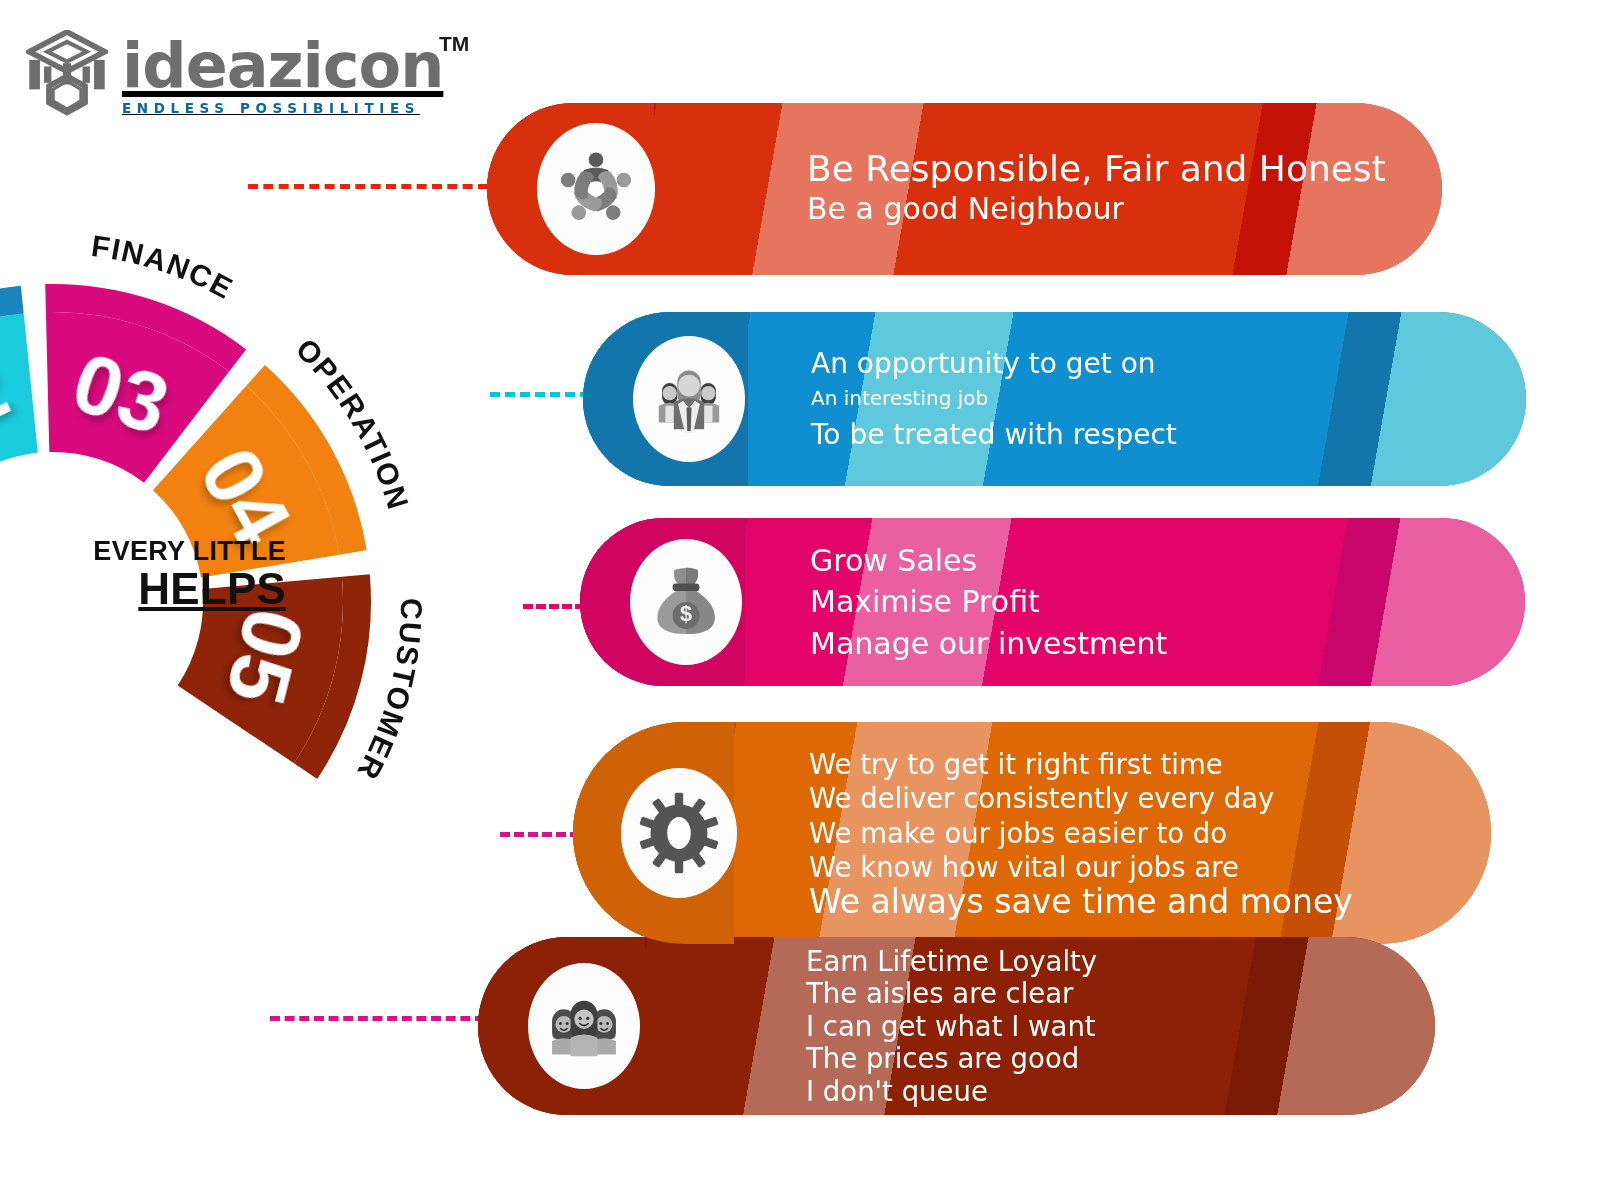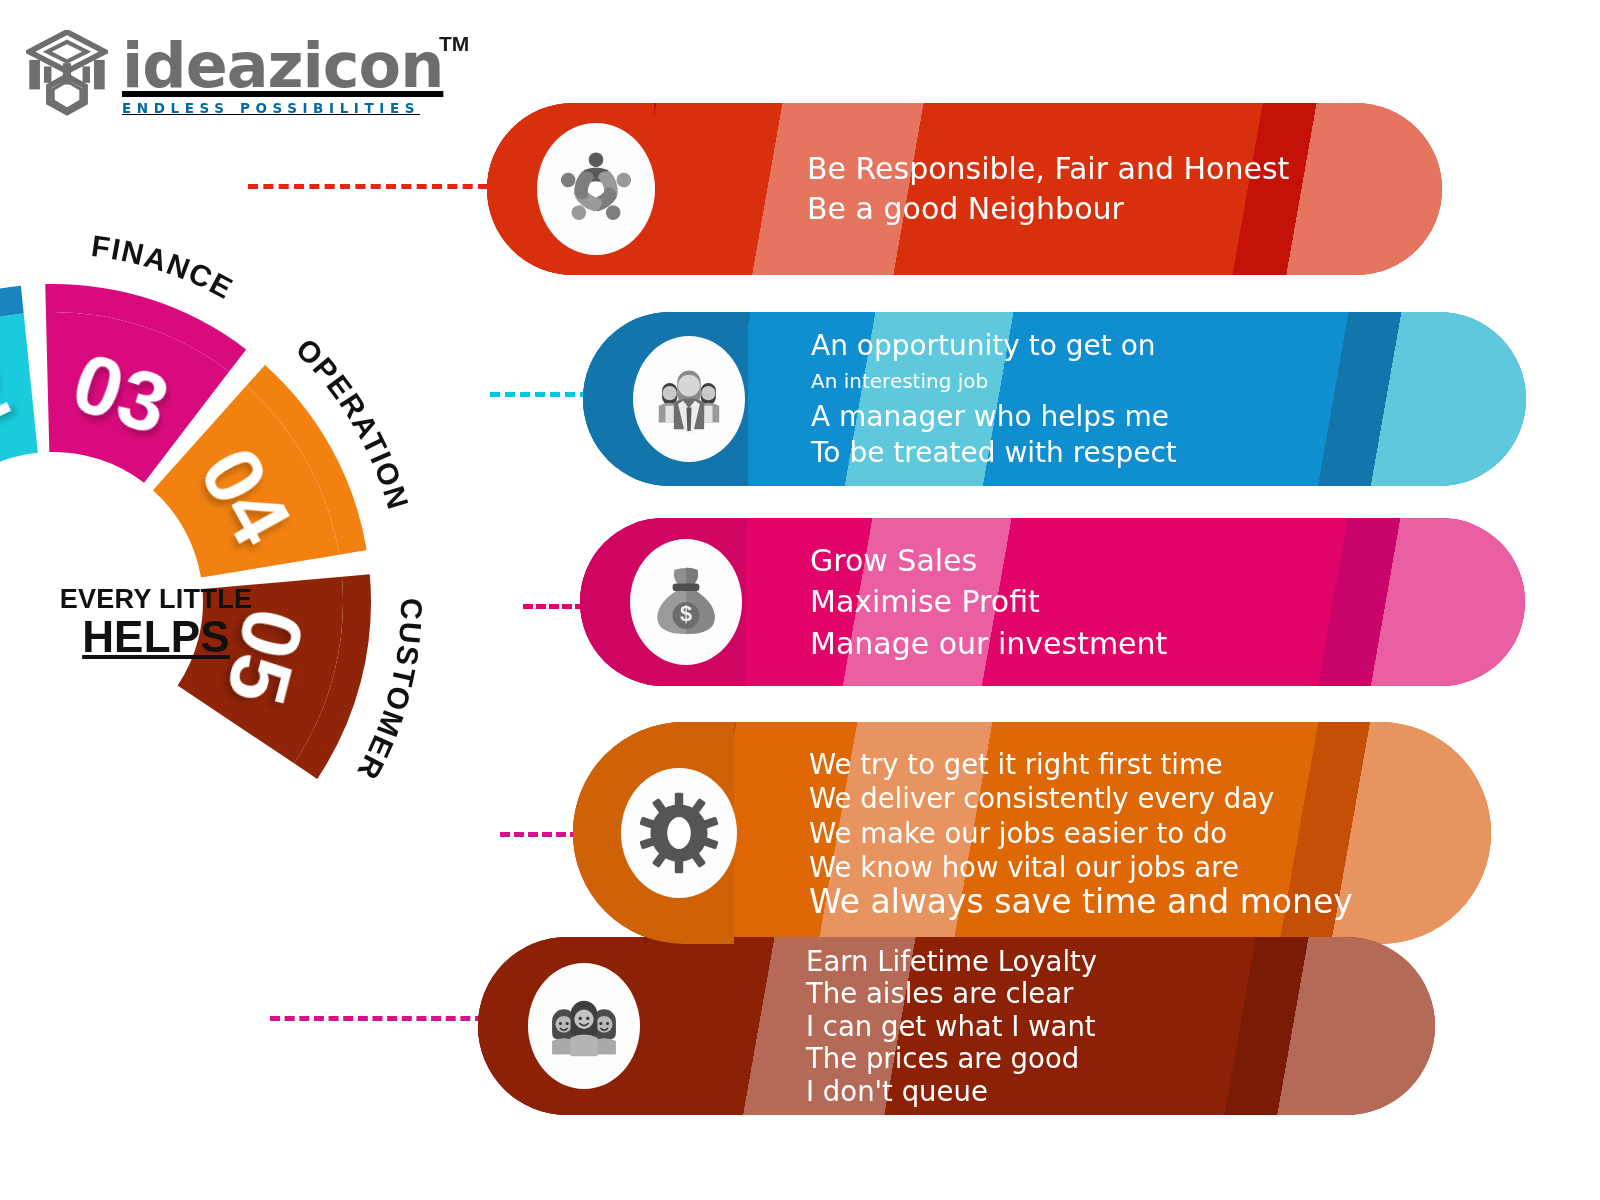--- a/index.html
+++ b/index.html
@@ -26,21 +26,21 @@
   #logo .tm{
     position:absolute;right:-26px;top:-4px;font-size:21px;color:#1a1a1a;font-weight:600;
   }
 
   
   #donut{position:absolute;left:-230px;top:150px;width:760px;height:950px;}
   #donut svg{width:100%;height:100%;overflow:visible;}
 
   
   #center-label{
-    position:absolute;left:26px;top:584px;width:260px;text-align:center;
+    position:absolute;left:26px;top:536px;width:260px;text-align:right;
     color:#111;
   }
   #center-label .l1{font-size:27px;font-weight:700;letter-spacing:0.3px;line-height:30px;}
   #center-label .l2{font-size:44px;font-weight:700;letter-spacing:0.2px;line-height:46px;text-decoration:underline;}
 
   
   .connector{position:absolute;height:0;border-top-width:5px;border-top-style:dashed;}
 
   
   .bar{
@@ -166,21 +166,21 @@
         <path d="M36 28 q14 -6 28 0 q6 10 -2 16 q-12 -6 -24 0 q-8 -6 -2 -16Z" fill="#9a9a9a"></path>
       </g>
             <g transform="rotate(288 50 50)">
         <circle cx="50" cy="16" r="8.5" fill="#7d7d7d"></circle>
         <path d="M36 28 q14 -6 28 0 q6 10 -2 16 q-12 -6 -24 0 q-8 -6 -2 -16Z" fill="#7d7d7d"></path>
       </g>
           </svg>
         </div>
       </div>
       <div class="lines" style="margin-left: 152px;">
-        <div style="font-size: 30px; line-height: 40px;">Be Responsible, Fair and Honest</div>
+        <div style="font-size: 36px; line-height: 40px;">Be Responsible, Fair and Honest</div>
         <div style="font-size: 30px; line-height: 40px;">Be a good Neighbour</div>
       </div>
     </div>
     <div class="connector" style="left: 490px; top: 392px; width: 100px; border-top-color: rgb(0, 198, 224);"></div>
     <div class="bar" style="left: 583px; top: 312px; width: 943px; height: 174px; background: rgb(15, 143, 208);">
       <div class="stripes" style="background: linear-gradient(100deg, rgb(18, 117, 171) 0px, rgb(18, 117, 171) 165px, rgb(15, 143, 208) 165px, rgb(15, 143, 208) 288px, rgb(94, 200, 221) 288px, rgb(94, 200, 221) 424px, rgb(15, 143, 208) 424px, rgb(15, 143, 208) 754px, rgb(18, 117, 171) 754px, rgb(18, 117, 171) 806px, rgb(94, 200, 221) 806px, rgb(94, 200, 221) 100%);"></div>
       <div style="position: absolute; left: 0px; top: 0px; bottom: 0px; width: 165px; background: rgb(18, 117, 171); z-index: 2;"></div>
       <div class="iconwrap" style="margin-left: 50px;">
         <div class="disc" style="width: 112px; height: 126px;">
           <svg viewBox="0 0 100 100" width="84" height="84">
@@ -198,21 +198,20 @@
         <path d="M32 54 q18 -10 36 0 v32 h-36Z" fill="#6e6e6e"></path>
         <path d="M43 52 l7 9 l7 -9 l6 4 l-8 34 h-10 l-8 -34Z" fill="#ececec"></path>
         <path d="M47 60 h6 l-1 28 h-4Z" fill="#5a5a5a"></path>
       </g>
     </svg>
         </div>
       </div>
       <div class="lines" style="margin-left: 66px;">
         <div style="font-size: 28px; line-height: 35.5px;">An opportunity to get on</div>
         <div style="font-size: 20px; line-height: 35.5px;">An interesting job</div>
-        <div style="font-size: 28px; line-height: 35.5px;">A manager who helps me</div>
         <div style="font-size: 28px; line-height: 35.5px;">To be treated with respect</div>
       </div>
     </div>
     <div class="connector" style="left: 523px; top: 604px; width: 62px; border-top-color: rgb(227, 4, 106);"></div>
     <div class="bar" style="left: 580px; top: 518px; width: 945px; height: 168px; background: rgb(227, 4, 106);">
       <div class="stripes" style="background: linear-gradient(100deg, rgb(201, 5, 107) 0px, rgb(201, 5, 107) 165px, rgb(227, 4, 106) 165px, rgb(227, 4, 106) 288px, rgb(234, 95, 161) 288px, rgb(234, 95, 161) 425px, rgb(227, 4, 106) 425px, rgb(227, 4, 106) 756px, rgb(201, 5, 107) 756px, rgb(201, 5, 107) 808px, rgb(234, 95, 161) 808px, rgb(234, 95, 161) 100%);"></div>
       <div style="position: absolute; left: 0px; top: 0px; bottom: 0px; width: 165px; background: rgb(208, 5, 98); z-index: 2;"></div>
       <div class="iconwrap" style="margin-left: 50px;">
         <div class="disc" style="width: 112px; height: 126px;">
           <svg viewBox="0 0 100 100" width="84" height="84">

